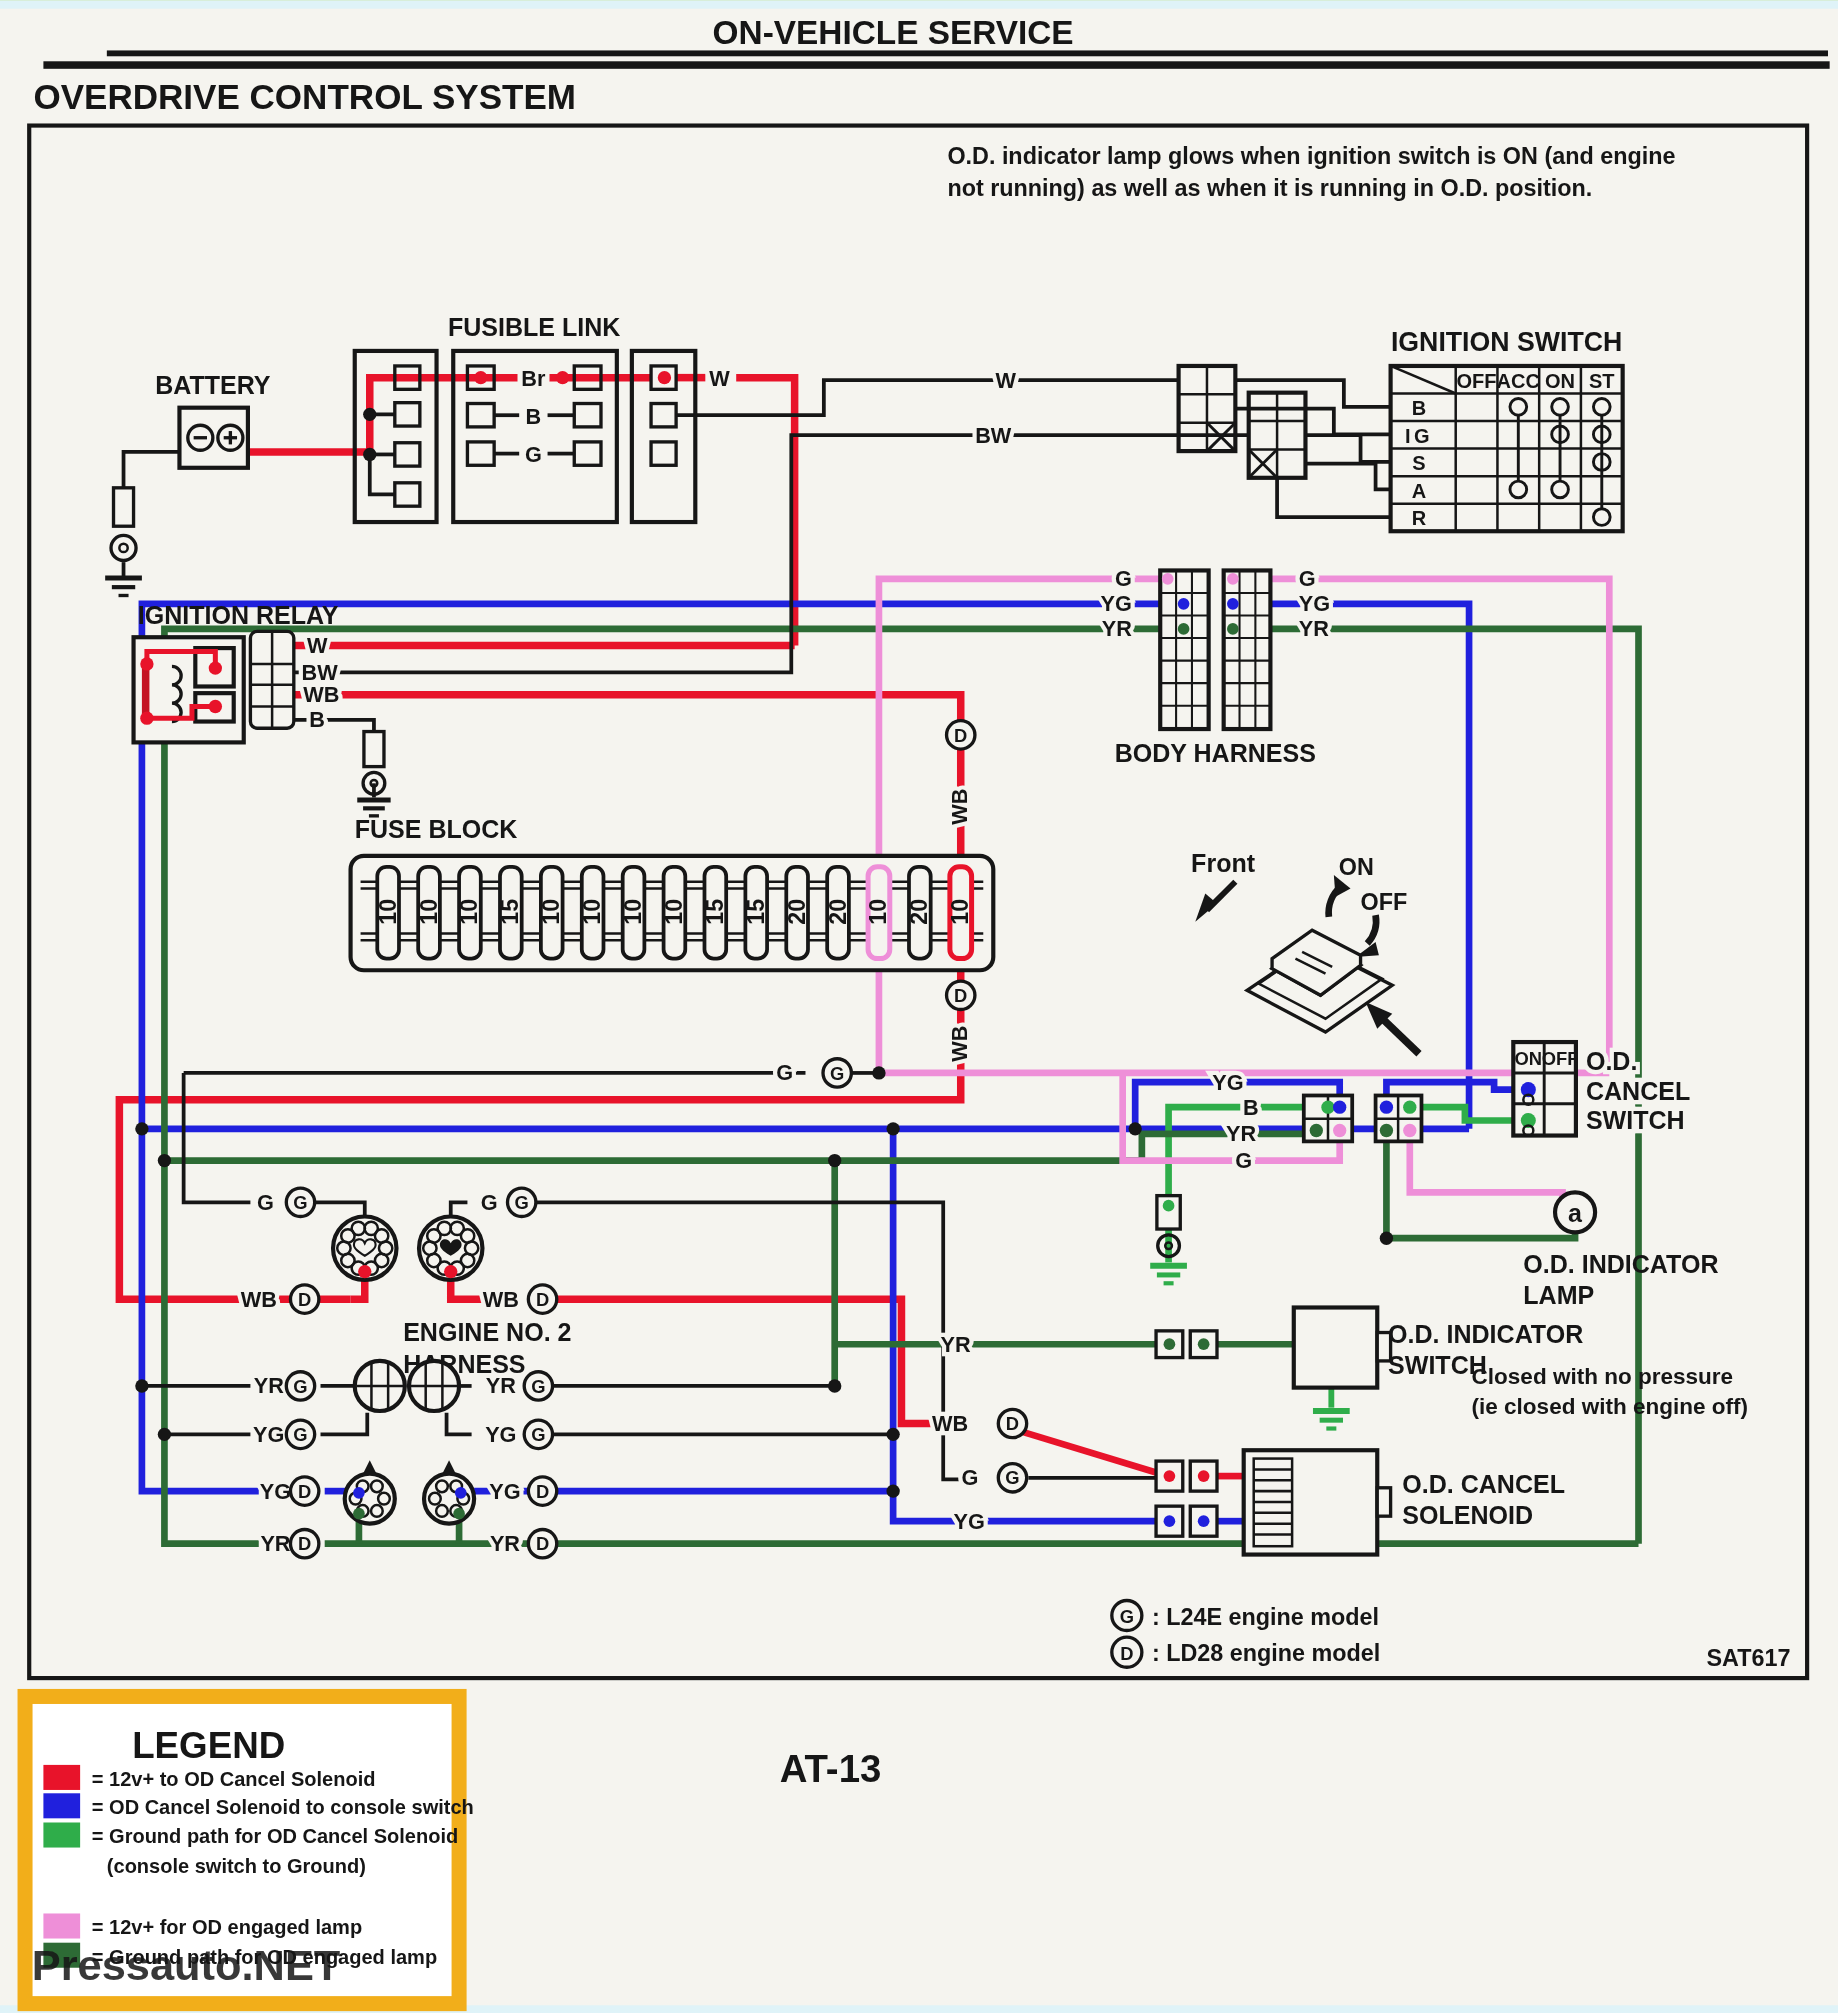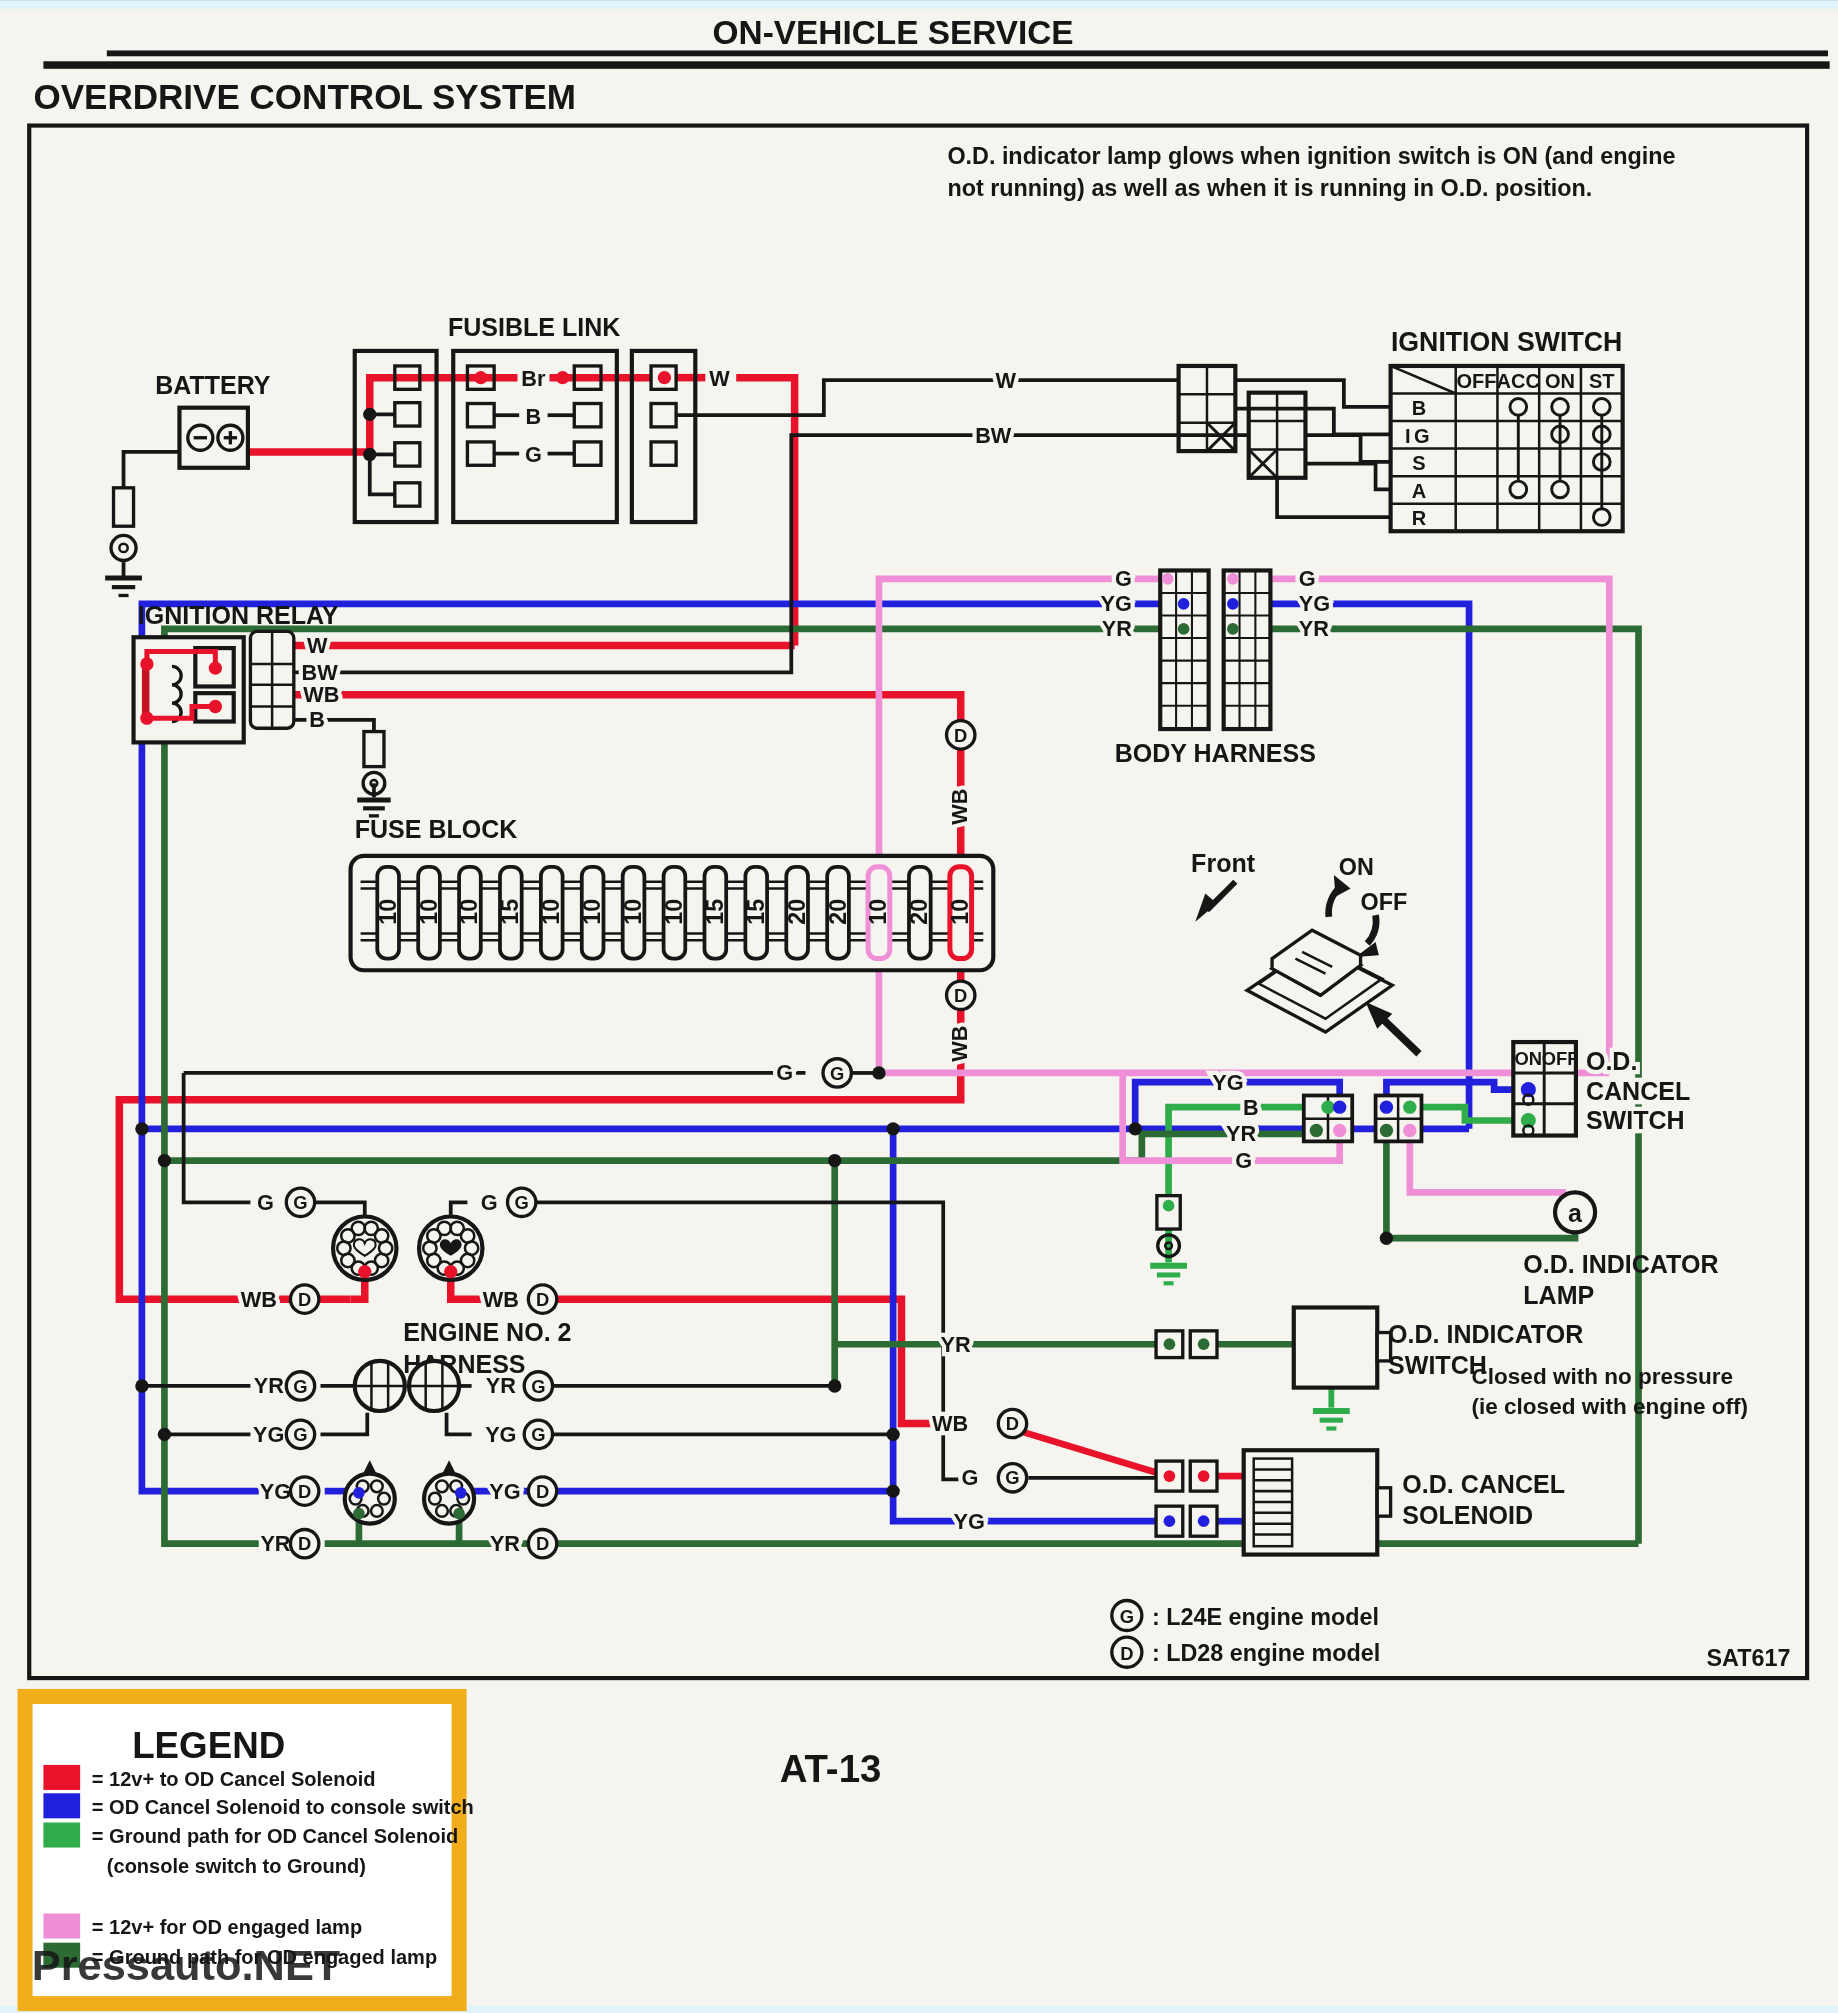--- a/index.html
+++ b/index.html
@@ -1,16 +1,16 @@
 <!DOCTYPE html>
 <html style="font-size:13.4px"><head>
 <meta charset="utf-8">
 <style>
   html,body{margin:0;padding:0;background:#dde4e8;}
-  .page{width:1838px;height:2014px;position:relative;background:#0369a1;font-family:"Liberation Sans",sans-serif;}
+  .page{width:1838px;height:2014px;position:relative;background:#84cc16;font-family:"Liberation Sans",sans-serif;}
   svg{display:block}
   text{font-family:"Liberation Sans",sans-serif;font-weight:bold;fill:#161616;}
   .halo{paint-order:stroke;stroke:#f5f4ef;stroke-width:10px;}
   .wire-label{font-size:26px;}
   .comp-label{font-size:30px;}
   .code-letter{font-size:22px;}
 </style>
 </head>
 <body>
 

